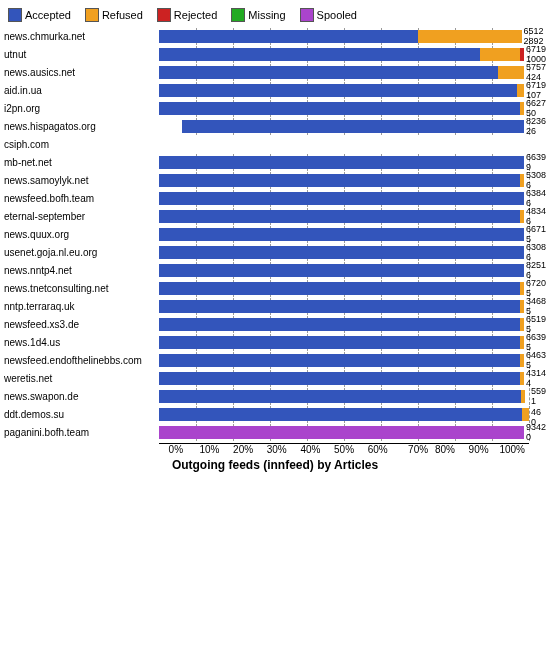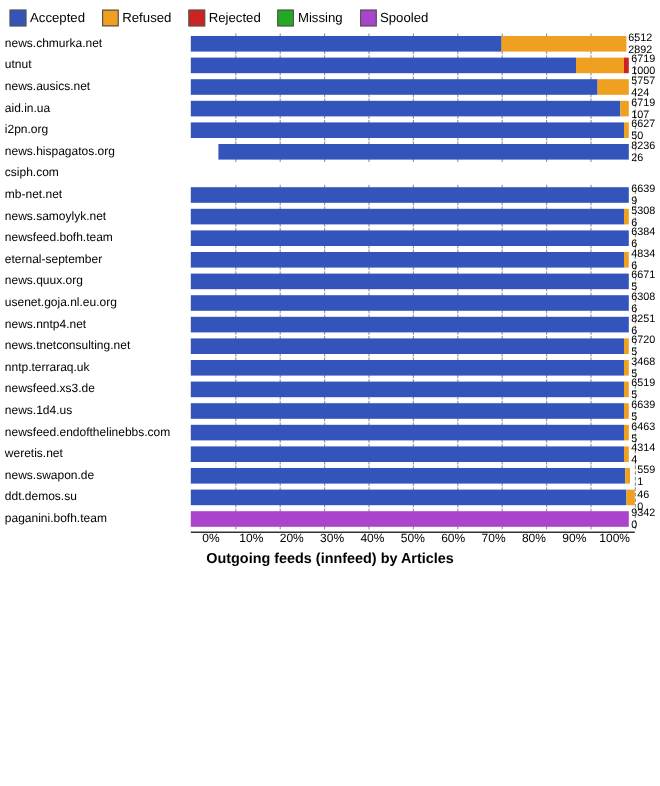--- a/index.html
+++ b/index.html
@@ -615,20 +615,20 @@
     </div>
 
   <div id="x-axis" style="margin-left: 155px; width: 370px; border-top: 1px solid rgb(0, 0, 0); display: flex; justify-content: space-between; margin-top: 2px;">
       <div style="font-size: 10px; text-align: center; flex: 1 1 0%;">0%</div>
       <div style="font-size: 10px; text-align: center; flex: 1 1 0%;">10%</div>
       <div style="font-size: 10px; text-align: center; flex: 1 1 0%;">20%</div>
       <div style="font-size: 10px; text-align: center; flex: 1 1 0%;">30%</div>
       <div style="font-size: 10px; text-align: center; flex: 1 1 0%;">40%</div>
       <div style="font-size: 10px; text-align: center; flex: 1 1 0%;">50%</div>
       <div style="font-size: 10px; text-align: center; flex: 1 1 0%;">60%</div>
-      <div style="font-size: 10px; text-align: center; flex: 1 1 0%;">70%</div>
+      <div style="font-size: 10px; text-align: right; flex: 1 1 0%;">70%</div>
       <div style="font-size: 10px; text-align: center; flex: 1 1 0%;">80%</div>
       <div style="font-size: 10px; text-align: center; flex: 1 1 0%;">90%</div>
       <div style="font-size: 10px; text-align: center; flex: 1 1 0%;">100%</div>
     </div>
 
   <div class="x-title">Outgoing feeds (innfeed) by Articles</div>
 </div>
 
 </body></html>

